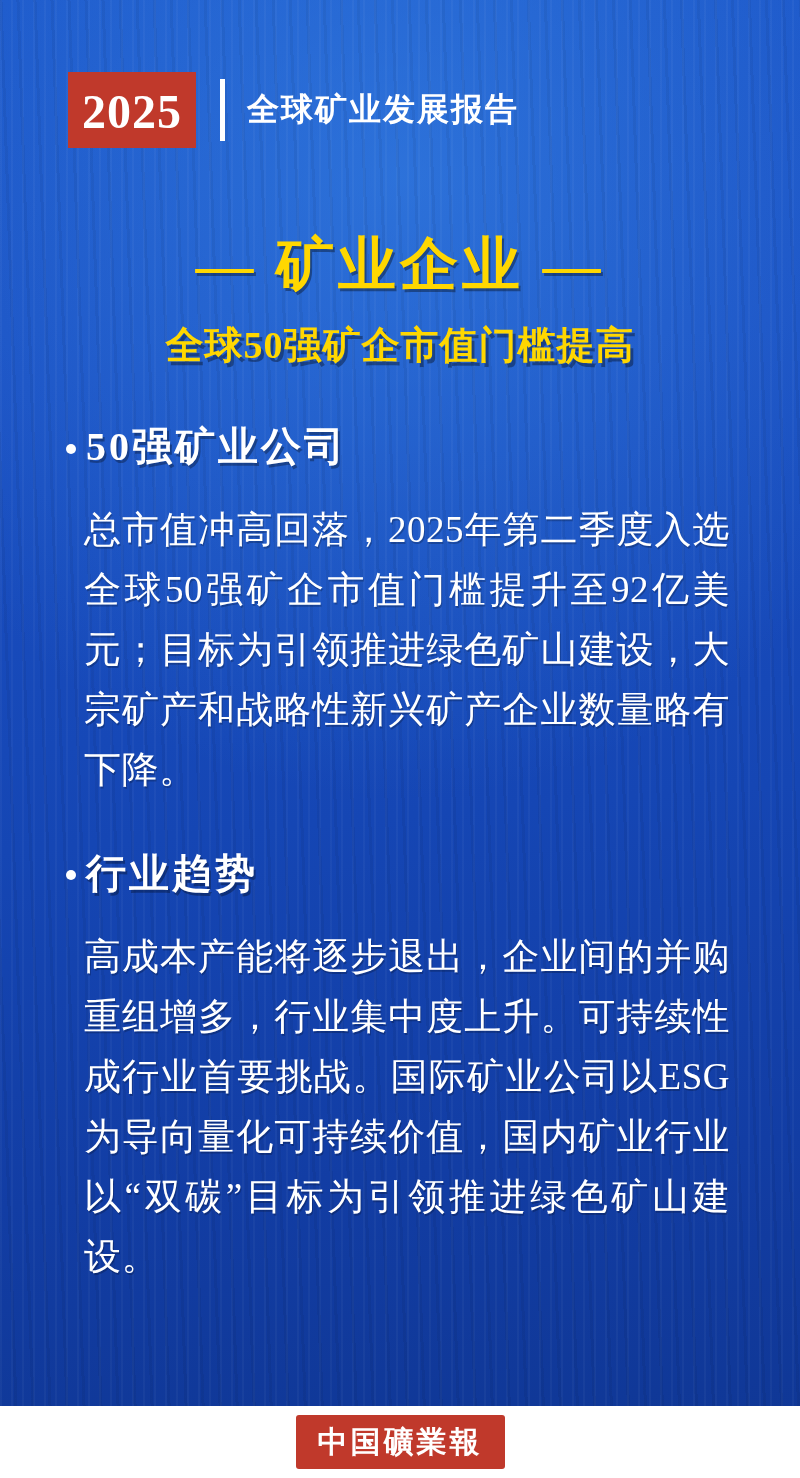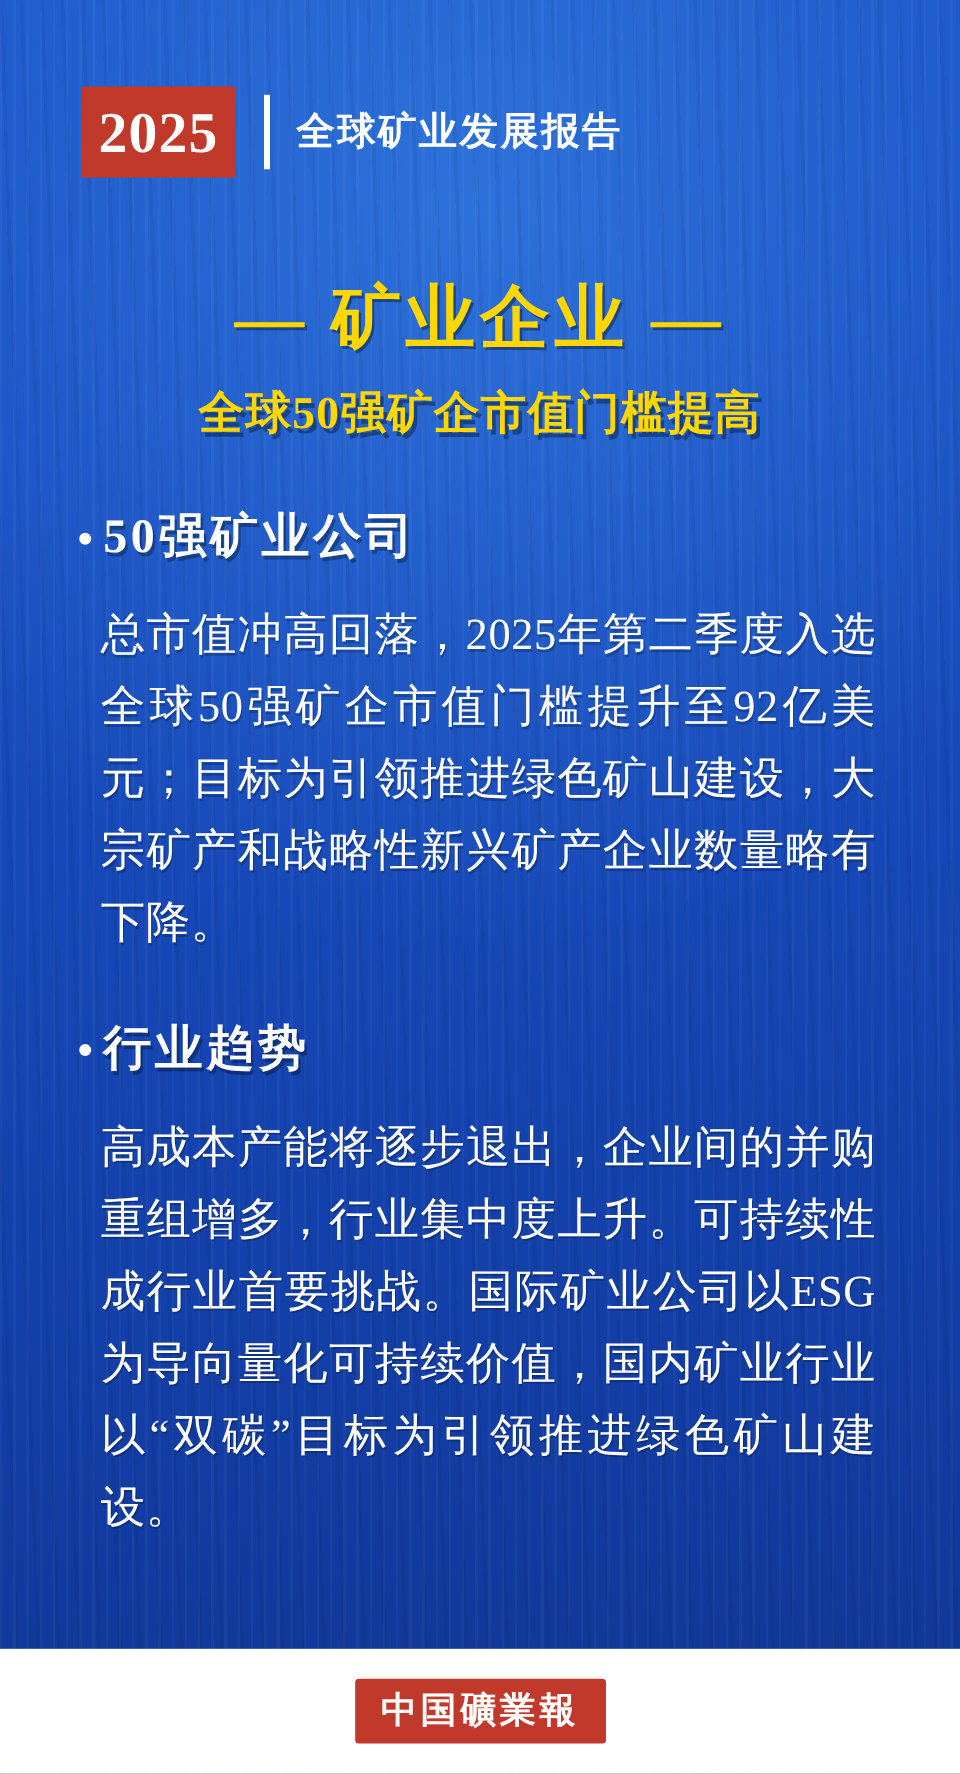--- a/index.html
+++ b/index.html
@@ -151,21 +151,21 @@
     padding-right: 4px;
     text-shadow: 1px 2px 0 rgba(0,0,0,0.22);
   }
 
   
   .footer {
     position: absolute;
     left: 0;
     right: 0;
     bottom: 0;
-    height: 104px;
+    height: 72px;
     background: #ffffff;
     display: flex;
     align-items: center;
     justify-content: center;
   }
   .footer-logo {
     background: #c0392b;
     color: #ffffff;
     font-family: "Liberation Serif", serif;
     font-weight: bold;

